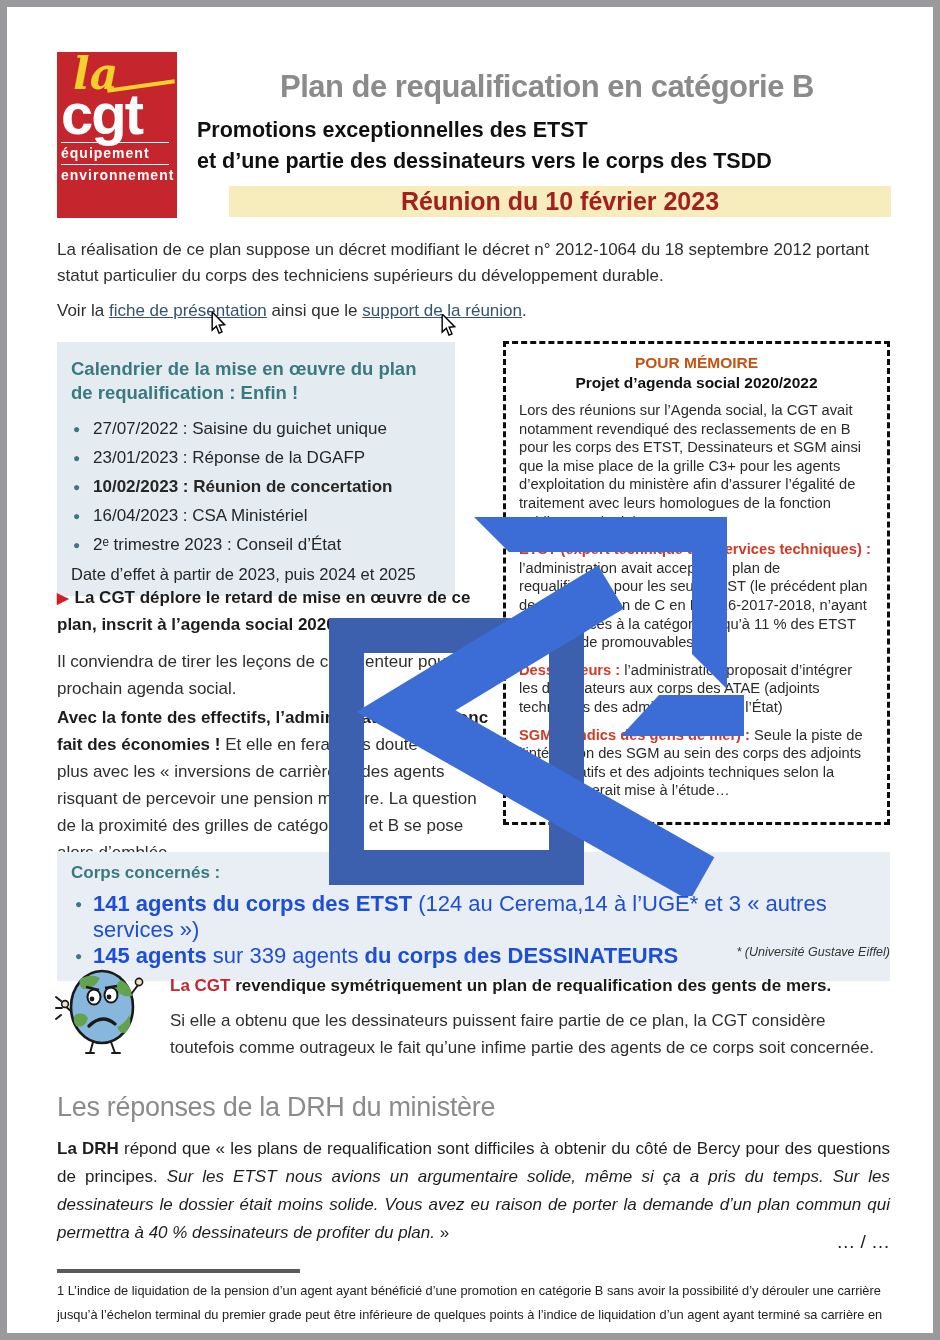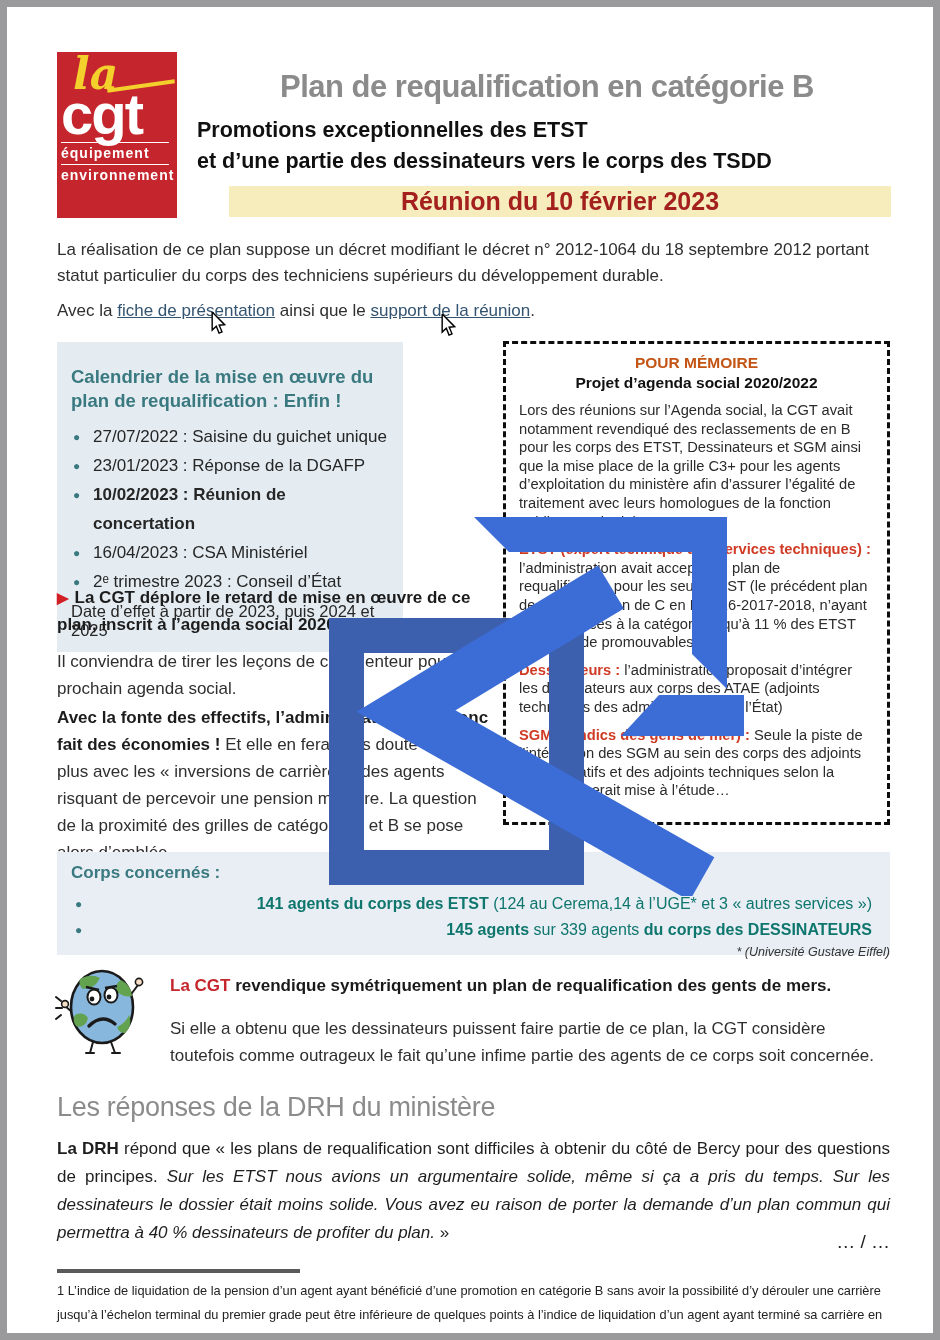--- a/index.html
+++ b/index.html
@@ -24,22 +24,22 @@
             color:#101010;line-height:31px;}
   .banner{left:211px;top:179px;width:662px;height:31px;background:#f6ecbc;color:#a3201f;
           font-size:25px;font-weight:bold;text-align:center;line-height:31px;margin-left:11px;}
 
   
   .intro{left:50px;top:230px;width:832px;font-size:17px;color:#2f2f2f;line-height:26px;}
   .intro a{color:#33536f;text-decoration:underline;cursor:pointer;}
   .intro .p2{margin-top:9px;}
 
   
-  .calbox{left:50px;top:335px;width:346px;box-sizing:border-box;background:#e4ecf2;
-          padding:23px 14px 12px 14px;}
+  .calbox{left:50px;top:335px;width:398px;box-sizing:border-box;background:#e4ecf2;
+          padding:15px 14px 12px 14px;}
   .calbox h3{margin:0 0 9px 0;font-size:18.5px;line-height:24px;color:#39797f;}
   .calbox ul{margin:0;padding:0;list-style:none;}
   .calbox li{font-size:17px;color:#262626;line-height:29px;padding-left:22px;position:relative;}
   .calbox li::before{content:"●";color:#39797f;font-size:12px;position:absolute;left:2px;top:1px;}
   .calbox li.b{font-weight:bold;}
   .cal-effect{font-size:16.5px;color:#262626;margin-top:6px;}
 
   
   .memo{left:496px;top:334px;width:387px;box-sizing:border-box;border:3px dashed #0d0d0d;
         padding:10px 13px 10px 13px;background:#fff;min-height:484px;}
@@ -51,30 +51,30 @@
   
   .deplore{left:50px;top:577px;width:428px;font-size:17px;font-weight:bold;color:#1c1c1c;line-height:27px;}
   .tri{color:#d21f26;font-size:15px;margin-right:6px;}
   .lessons{left:50px;top:641px;width:428px;font-size:17px;color:#2f2f2f;line-height:27px;}
   .eco{left:50px;top:697px;width:432px;font-size:17px;color:#2f2f2f;line-height:27px;}
   .eco b{color:#1c1c1c;}
 
   
   .corps{left:50px;top:845px;width:833px;box-sizing:border-box;background:#e8eef4;padding:11px 18px 12px 14px;}
   .corps h3{margin:0 0 8px 0;font-size:17px;color:#39797f;}
-  .corps .item{font-size:16px;color:#0f766e;line-height:26px;padding-left:22px;position:relative;text-align:right;}
+  .corps .item{font-size:22px;color:#1d4ed8;line-height:26px;padding-left:22px;position:relative;}
   .corps .item::before{content:"●";color:#39797f;font-size:12px;position:absolute;left:4px;top:0px;}
   .uge-note{left:560px;top:938px;width:323px;text-align:right;font-size:12.5px;font-style:italic;color:#333;}
 
   
   .earth{left:48px;top:956px;}
   .cgtrev{left:163px;top:965px;width:722px;font-size:17px;color:#2f2f2f;line-height:27px;}
   .cgtrev .red{color:#c5262d;font-weight:bold;}
   .cgtrev .b{font-weight:bold;color:#1a1a1a;}
-  .cgtrev .body{margin-top:16px;}
+  .cgtrev .body{margin-top:8px;}
 
   
   .drhtitle{left:50px;top:1085px;width:700px;font-size:27px;font-weight:normal;color:#8b8b8b;letter-spacing:-0.3px;}
   .drhpara{left:50px;top:1128px;width:833px;font-size:17px;color:#1e1e1e;line-height:28px;text-align:justify;}
   .drhpara .b{font-weight:bold;}
   .drhpara .i{font-style:italic;}
   .cont{left:640px;top:1224px;width:243px;text-align:right;font-size:19px;color:#222;}
 
   
   .footrule{left:50px;top:1262px;width:243px;height:4px;background:#5a5a5a;}
@@ -102,21 +102,21 @@
   <div class="abs title">Plan de requalification en catégorie B</div>
   <div class="abs subtitle">
     <div>Promotions exceptionnelles des ETST</div>
     <div>et d’une partie des dessinateurs vers le corps des TSDD</div>
   </div>
   <div class="abs banner">Réunion du 10 février 2023</div>
 
   <div class="abs intro">
     <div class="p1">La réalisation de ce plan suppose un décret modifiant  le décret n° 2012-1064 du 18 septembre 2012 portant statut particulier du corps des techniciens supérieurs du développement durable.</div>
     <div class="p2">
-      <span>Avec la </span><a>fiche de présentation</a><span> ainsi que le </span><a>support de la réunion</a><span>.</span>
+      <span>Voir la </span><a>fiche de présentation</a><span> ainsi que le </span><a>support de la réunion</a><span>.</span>
     </div>
   </div>
 
   <svg class="abs" style="left:203px;top:305px;" width="16" height="22" viewBox="0 0 11 17">
     <path d="M1 0 L1 14 L4.2 11 L6.3 16.3 L8.6 15.3 L6.4 10.2 L10.6 9.8 Z" fill="#ffffff" stroke="#000" stroke-width="1.1"></path>
   </svg>
   <svg class="abs" style="left:433px;top:307px;" width="16" height="22" viewBox="0 0 11 17">
     <path d="M1 0 L1 14 L4.2 11 L6.3 16.3 L8.6 15.3 L6.4 10.2 L10.6 9.8 Z" fill="#ffffff" stroke="#000" stroke-width="1.1"></path>
   </svg>
 

